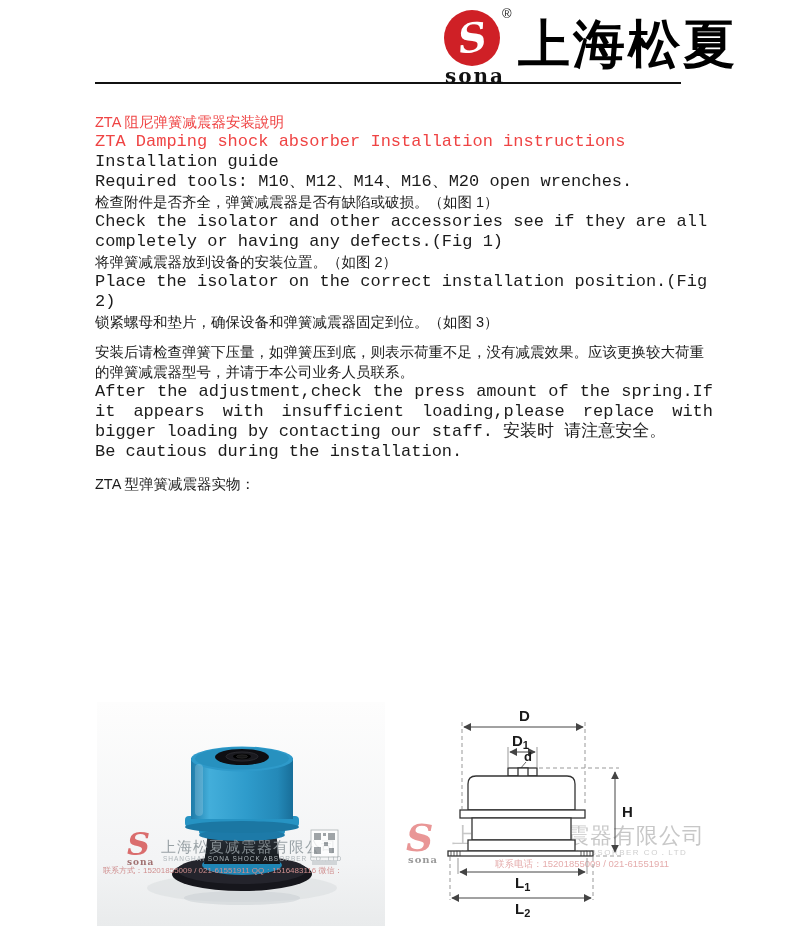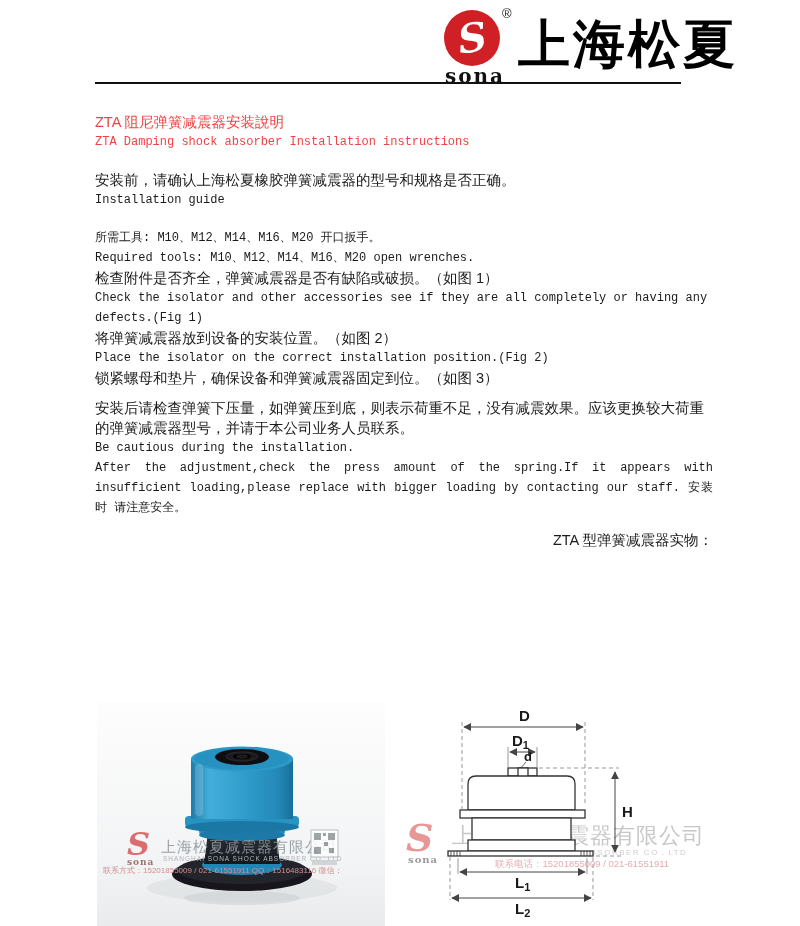--- a/index.html
+++ b/index.html
@@ -17,26 +17,26 @@
               font-family:"DejaVu Serif",serif;font-weight:bold;font-size:20px;
               letter-spacing:2px;color:#111;}
   .company-name{position:absolute;left:518px;top:10px;font-size:52px;font-weight:900;
                 letter-spacing:3px;color:#000;font-family:"Liberation Sans",sans-serif;white-space:nowrap;text-align:center;}
   .header-rule{position:absolute;left:95px;top:82px;width:586px;height:2px;background:#111;}
 
   
   .content{position:absolute;left:95px;top:112px;width:618px;}
   .content p{margin:0;}
   .t-cn{font-size:14.5px;line-height:20px;font-family:"Liberation Sans",sans-serif;}
-  .t-en{font-size:12px;line-height:20px;font-family:"Liberation Mono","DejaVu Sans Mono",monospace;}
+  .t-en{font-size:17px;line-height:20px;font-family:"Liberation Mono","DejaVu Sans Mono",monospace;}
   .green{color:#ef4444;}
   .gap18{margin-top:18px !important;}
   .gap20{margin-top:20px !important;}
   .gap10{margin-top:10px !important;}
-  .gap12{margin-top:12px !important;text-align:right;}
+  .gap12{margin-top:12px !important;}
   .just{text-align:justify;}
   .cap-en{font-size:16px;line-height:22px;font-weight:bold;color:#222;margin-top:6px !important;
           font-family:"Liberation Sans",sans-serif;}
 
   
   .photo-fig{position:absolute;left:97px;top:702px;width:288px;height:224px;margin:0;}
   .diagram-fig{position:absolute;left:400px;top:695px;width:400px;height:231px;margin:0;}
   figure svg{display:block;}
 </style>
 </head>
@@ -49,35 +49,33 @@
   <span class="reg-mark">®</span>
   <div class="brand-name">sona</div>
 </div>
 <div class="company-name">上海松夏</div>
 <div class="header-rule"></div>
 
 <main class="content">
   <p class="t-cn green">ZTA 阻尼弹簧减震器安装說明</p>
   <p class="t-en green">ZTA Damping shock absorber Installation instructions</p>
 
-  <p class="t-cn gap18">安装前，请确认上海松夏橡胶弹簧减震器的型号和规格是否正确。</p>
 
   <p class="t-en">Installation guide</p>
 
-  <p class="t-en gap18">所需工具: M10、M12、M14、M16、M20 开口扳手。</p>
   <p class="t-en">Required tools: M10、M12、M14、M16、M20 open wrenches.</p>
   <p class="t-cn">检查附件是否齐全，弹簧减震器是否有缺陷或破损。（如图 1）</p>
   <p class="t-en">Check the isolator and other accessories see if they are all completely or having any defects.(Fig 1)</p>
   <p class="t-cn">将弹簧减震器放到设备的安装位置。（如图 2）</p>
   <p class="t-en">Place the isolator on the correct installation position.(Fig 2)</p>
   <p class="t-cn">锁紧螺母和垫片，确保设备和弹簧减震器固定到位。（如图 3）</p>
 
   <p class="t-cn gap10">安装后请检查弹簧下压量，如弹簧压到底，则表示荷重不足，没有减震效果。应该更换较大荷重的弹簧减震器型号，并请于本公司业务人员联系。</p>
+  <p class="t-en just">After the adjustment,check the press amount of the spring.If it appears with insufficient loading,please replace with bigger loading by contacting our staff. 安装时 请注意安全。</p>
   <p class="t-en">Be cautious during the installation.</p>
-  <p class="t-en just">After the adjustment,check the press amount of the spring.If it appears with insufficient loading,please replace with bigger loading by contacting our staff. 安装时 请注意安全。</p>
 
   <p class="t-cn gap12">ZTA 型弹簧减震器实物：</p>
 </main>
 
 <figure class="photo-fig">
 <svg width="288" height="224" viewBox="0 0 288 224" xmlns="http://www.w3.org/2000/svg">
   <defs>
     <linearGradient id="bgG" x1="0" y1="0" x2="0" y2="1">
       <stop offset="0" stop-color="#fdfdfd"></stop>
           <stop offset="0.7" stop-color="#f3f4f5"></stop>

